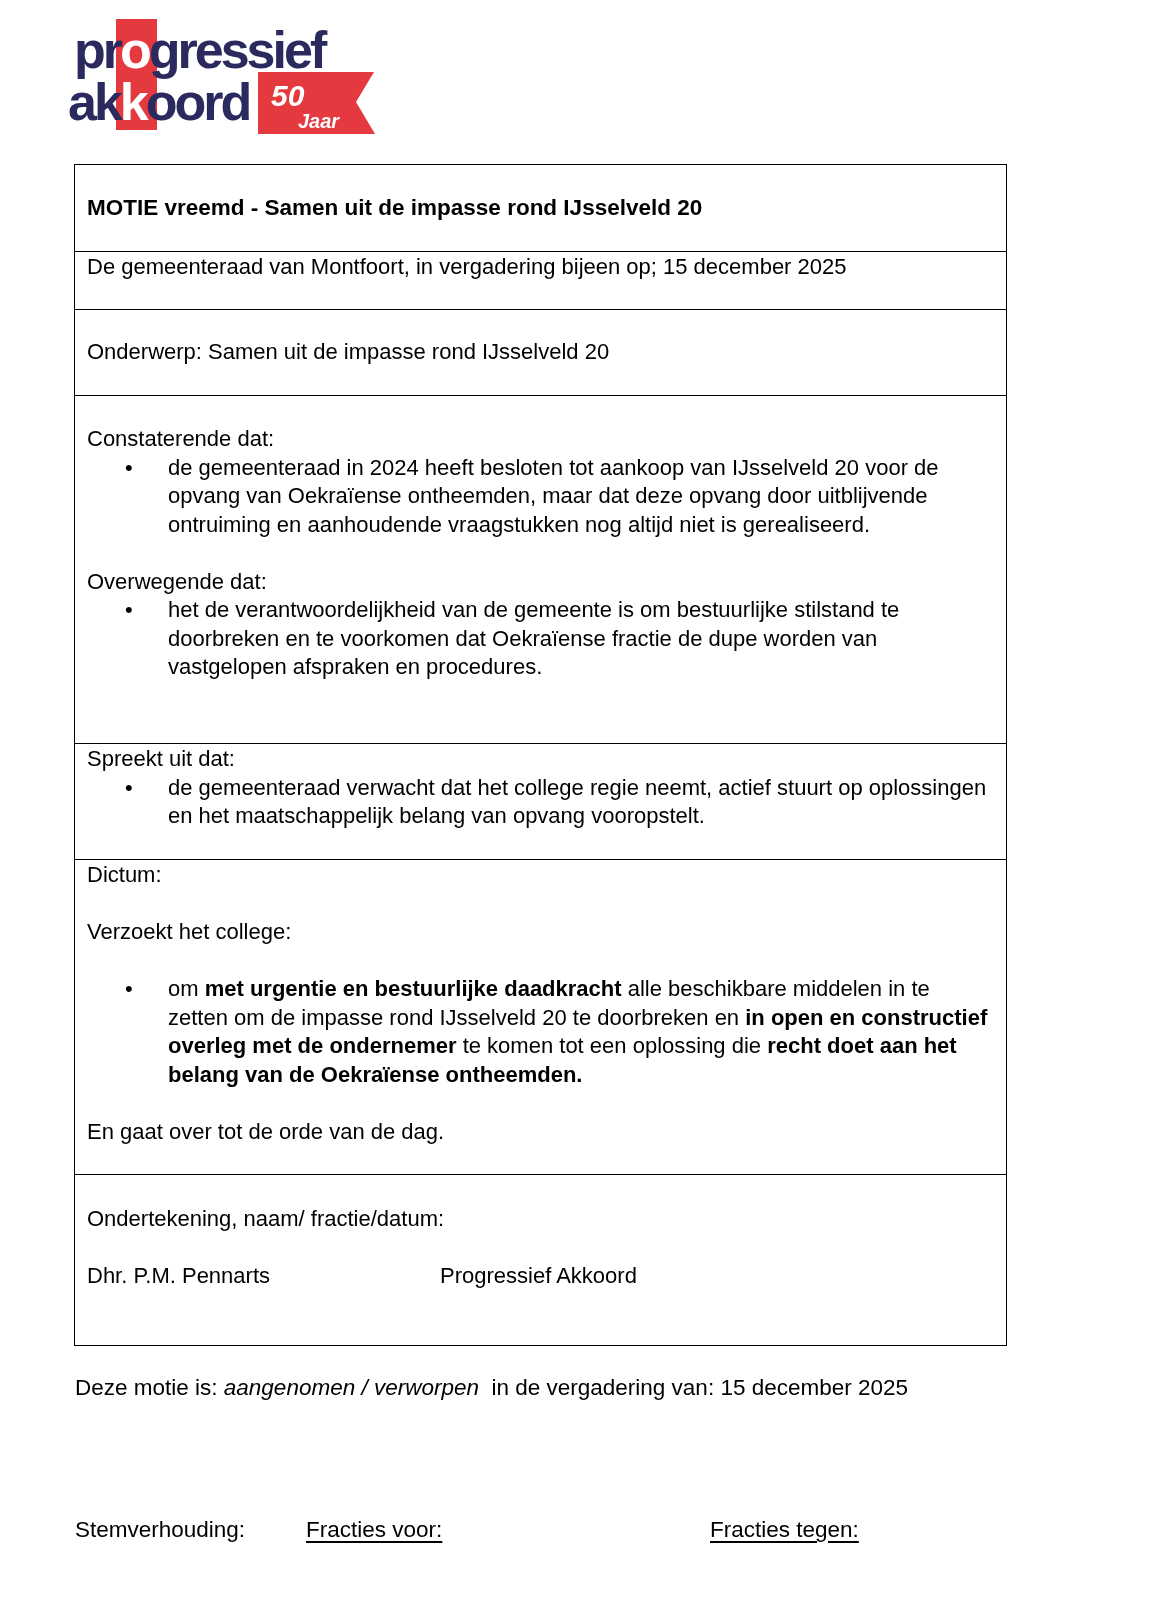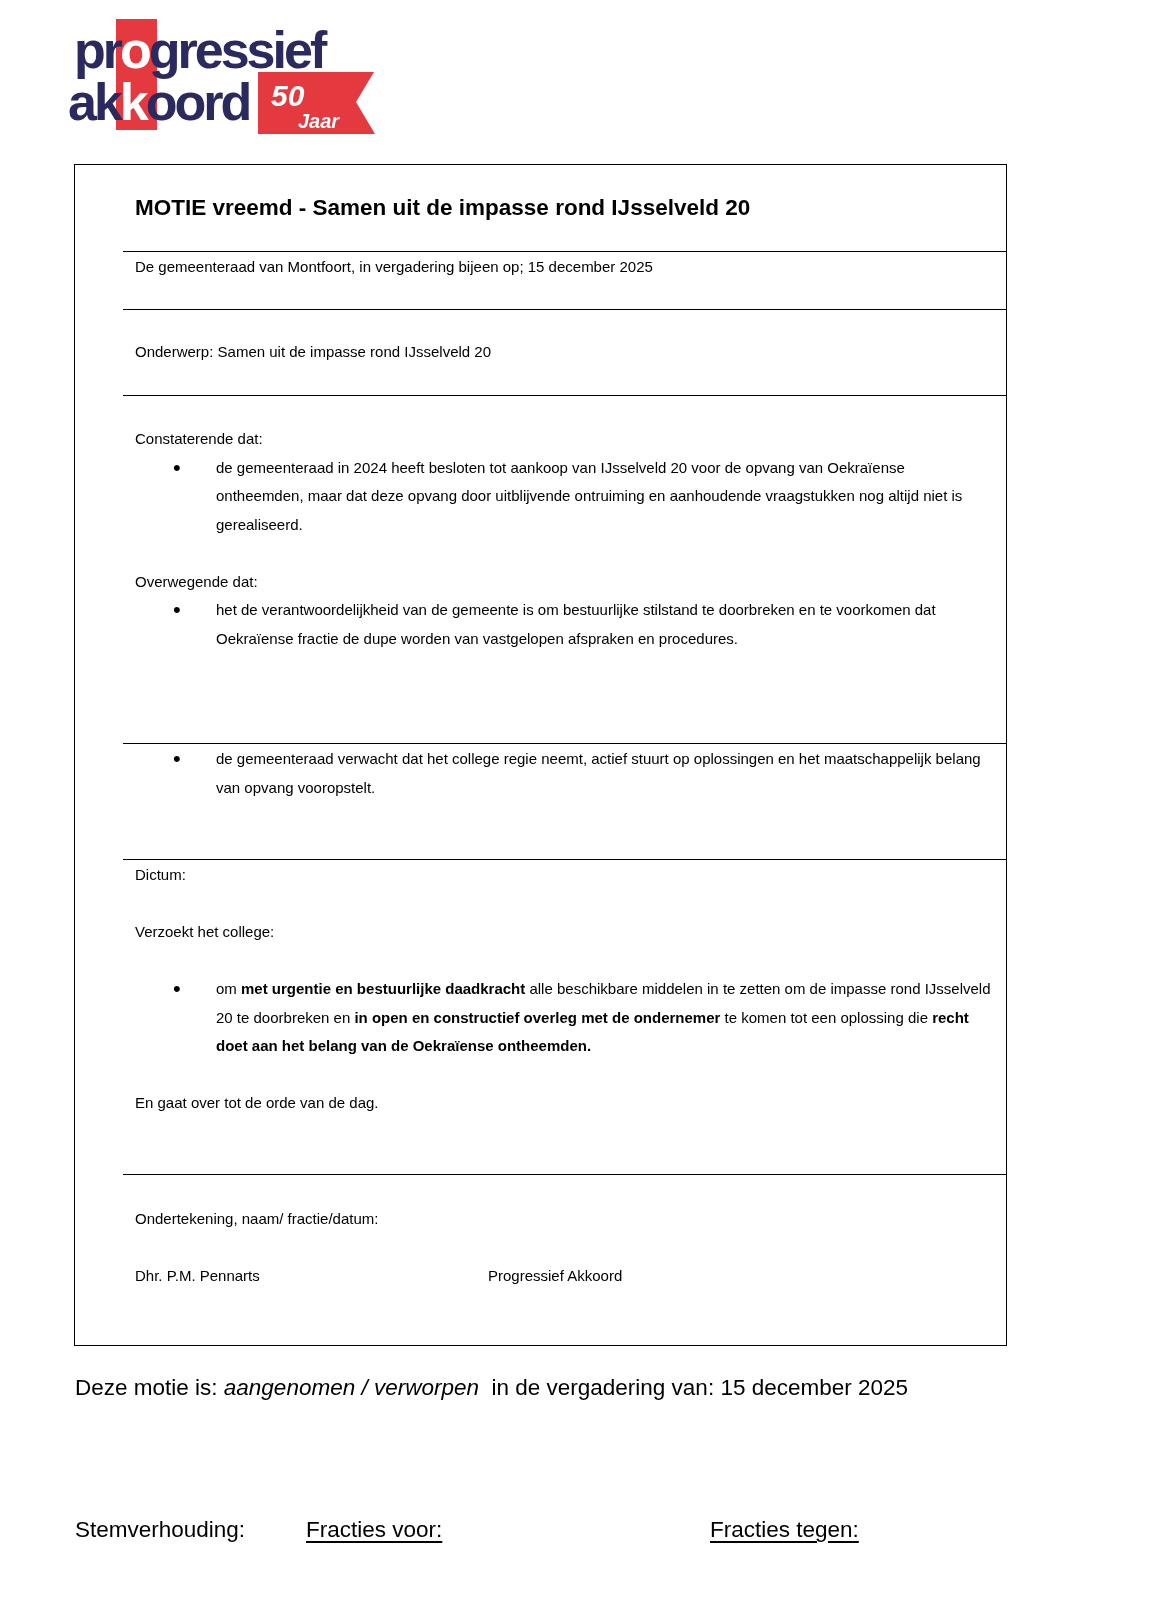--- a/index.html
+++ b/index.html
@@ -5,23 +5,23 @@
   html, body { margin: 0; padding: 0; background: #ffffff; }
   body {
     width: 1158px; height: 1602px; position: relative; overflow: hidden;
     font-family: "Liberation Sans", sans-serif; color: #000;
   }
   .logo { position: absolute; left: 66px; top: 16px; width: 320px; height: 122px; }
   .logo svg { display: block; }
 
   .motion-table {
     position: absolute; left: 74px; top: 164px; width: 933px;
-    border: 1.5px solid #000; box-sizing: border-box; padding-left: 48px;
+    border: 1.5px solid #000; box-sizing: border-box;
   }
-  .row { border-top: 1.2px solid #000; box-sizing: border-box; padding: 0 12px; font-size: 15px; line-height: 28.5px; }
+  .row { border-top: 1.2px solid #000; box-sizing: border-box; padding: 0 12px; font-size: 22px; line-height: 28.5px; }
   .row:first-child { border-top: none; }
   .row.title { height: 86px; display: flex; align-items: center; font-weight: bold; font-size: 22.5px; }
   .row.meeting { height: 58px; padding-top: 1px; }
   .row.subject { height: 86px; display: flex; align-items: center; }
   .row.considerations { height: 348px; padding-top: 29px; }
   .row.pronounces { height: 116px; padding-top: 1px; }
   .row.dictum { height: 315px; padding-top: 1px; }
   .row.signature { height: 171px; padding-top: 30px; }
 
   .section-label { display: block; }
@@ -71,20 +71,21 @@
     <ul class="bullets">
       <li>de gemeenteraad in 2024 heeft besloten tot aankoop van IJsselveld 20 voor de opvang van Oekraïense ontheemden, maar dat deze opvang door uitblijvende ontruiming en aanhoudende vraagstukken nog altijd niet is gerealiseerd.</li>
     </ul>
     <div class="gap-1"></div>
     <span class="section-label">Overwegende dat:</span>
     <ul class="bullets">
       <li>het de verantwoordelijkheid van de gemeente is om bestuurlijke stilstand te doorbreken en te voorkomen dat Oekraïense fractie de dupe worden van vastgelopen afspraken en procedures.</li>
     </ul>
   </div>
   <div class="row pronounces">
+    <span class="section-label">Spreekt uit dat:</span>
     <ul class="bullets">
       <li>de gemeenteraad verwacht dat het college regie neemt, actief stuurt op oplossingen en het maatschappelijk belang van opvang vooropstelt.</li>
     </ul>
   </div>
   <div class="row dictum">
     <span class="section-label">Dictum:</span>
     <div class="gap-small"></div>
     <span class="section-label">Verzoekt het college:</span>
     <div class="gap-small"></div>
     <ul class="bullets">

